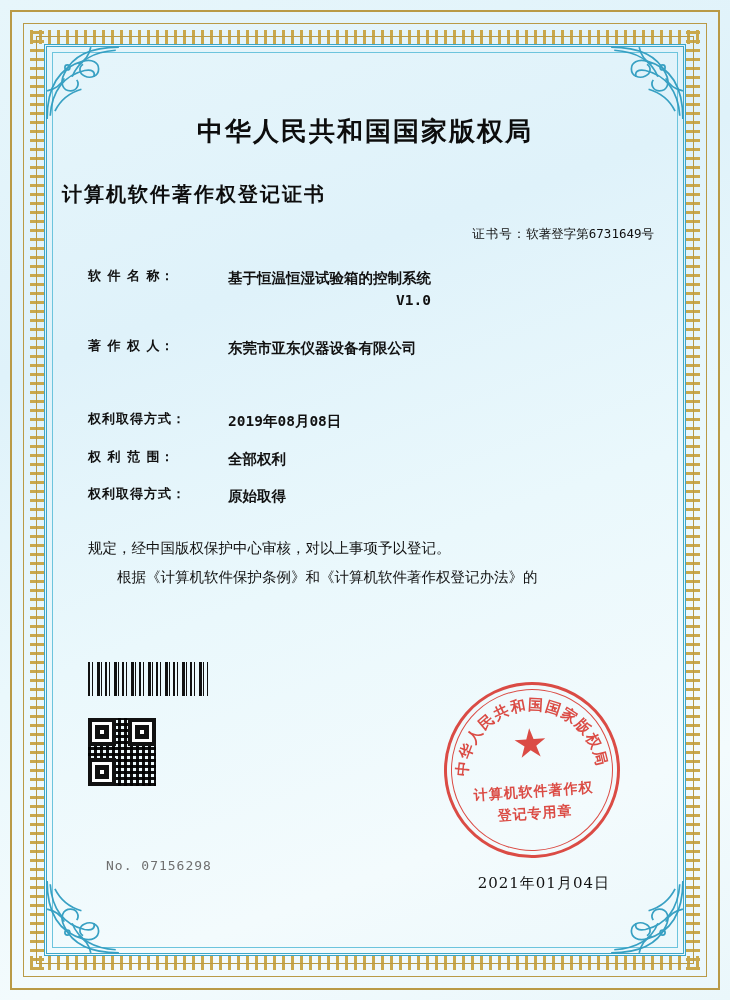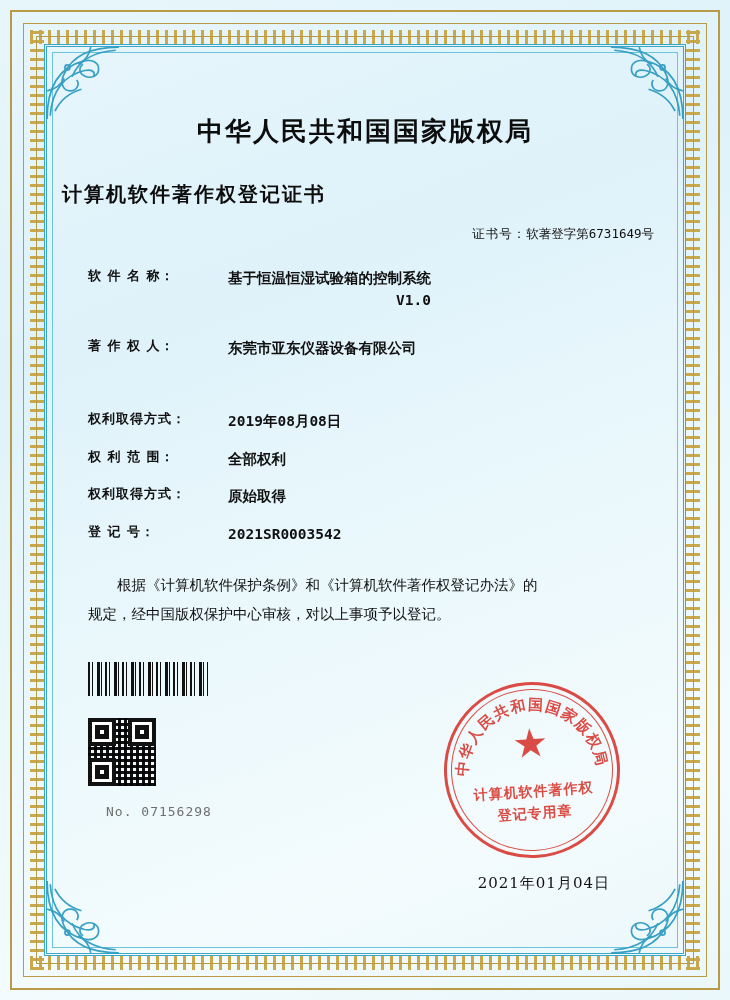--- a/index.html
+++ b/index.html
@@ -191,21 +191,21 @@
     background: #fff;
     box-shadow: inset 0 0 0 3px #fff, inset 0 0 0 8px #111;
   }
   .qr .eye.a { left: 0; top: 0; }
   .qr .eye.b { right: 0; top: 0; }
   .qr .eye.c { left: 0; bottom: 0; }
 
   .serial {
     position: absolute;
     left: 26px;
-    top: 742px;
+    top: 796px;
     font-family: "DejaVu Sans Mono", monospace;
     font-size: 13px;
     color: #6f6f6f;
     letter-spacing: 1px;
     padding-left: 18px;
   }
   .date-issued {
     position: absolute;
     right: 58px;
     top: 812px;
@@ -359,30 +359,26 @@
       <div class="row">
         <div class="label">权 利 范 围：</div>
         <div class="value">全部权利</div>
       </div>
 
       <div class="row">
         <div class="label">权利取得方式：</div>
         <div class="value">原始取得</div>
       </div>
 
-      <div class="row">
-        <div class="label">登 记 号：</div>
-        <div class="value">2021SR0003542</div>
-      </div>
 
     </div>
 
     <div class="statement">
+      <div>规定，经中国版权保护中心审核，对以上事项予以登记。</div>
       <div><span class="indent"></span><span>根据《计算机软件保护条例》和《计算机软件著作权登记办法》的</span></div>
-      <div>规定，经中国版权保护中心审核，对以上事项予以登记。</div>
     </div>
 
     <div class="codes">
       <div class="barcode"></div>
       <div class="qr">
         <span class="eye a"></span>
         <span class="eye b"></span>
         <span class="eye c"></span>
       </div>
     </div>

